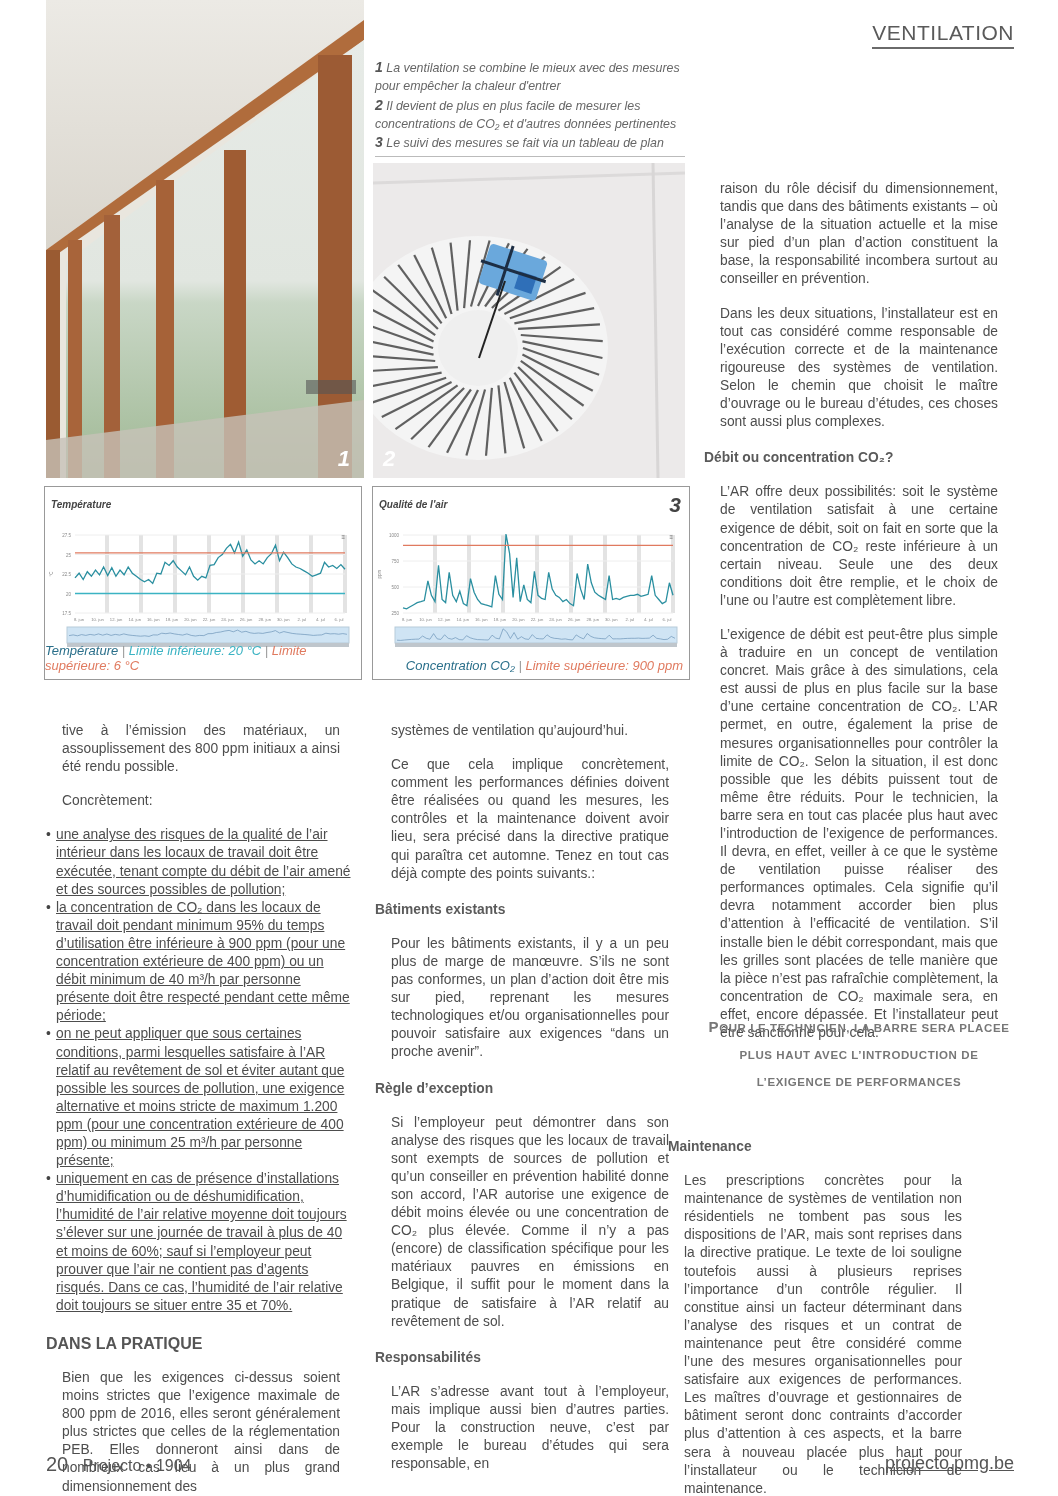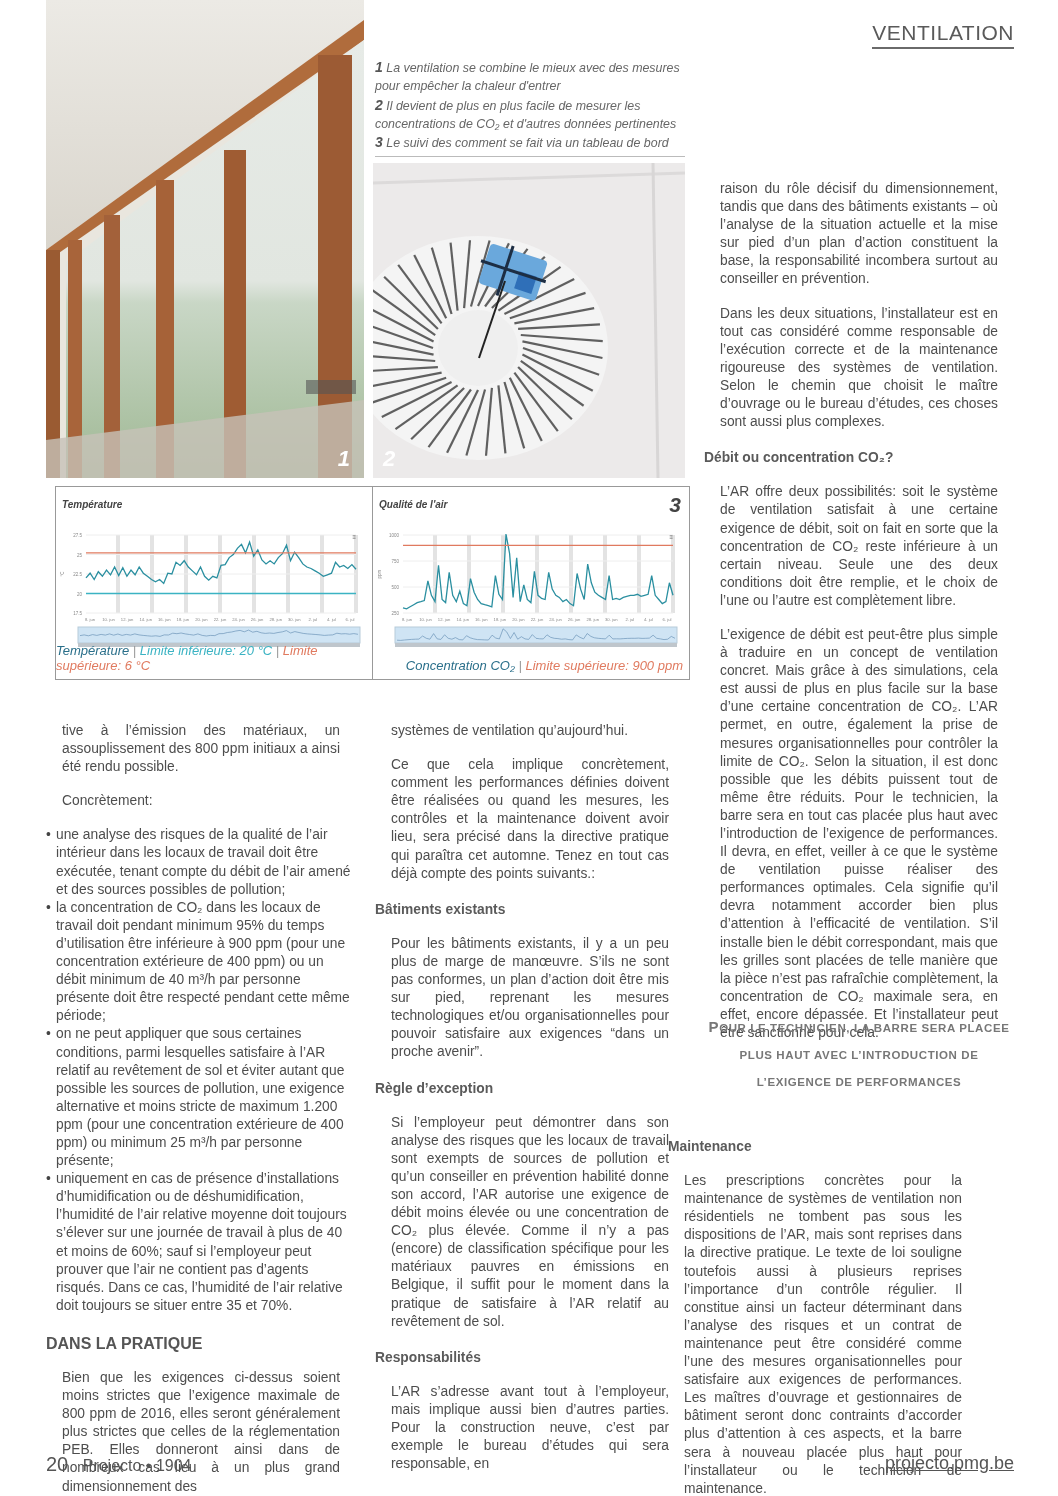--- a/index.html
+++ b/index.html
@@ -20,21 +20,21 @@
   .chart-box { top: 486px; width: 318px; height: 194px; border: 1px solid #999; background: #fff; }
   .chart-title { position: absolute; left: 6px; top: 12px; font-size: 10px; font-weight: bold; font-style: italic; color: #444; }
   .chart-num { position: absolute; right: 8px; top: 6px; font-size: 21px; font-weight: bold; font-style: italic; color: #444; }
   .chart-legend { position: absolute; right: 6px; bottom: 6px; font-size: 13px; font-style: italic; }
   .chart-svg { position: absolute; left: 0; top: 40px; }
   
   .col { font-size: 13.8px; line-height: 18.1px; color: #4d4d4d; text-align: justify; }
   .col p { margin: 16px; }
   .col h3 { font-size: 13.8px; font-weight: bold; color: #5a5a5a; margin-top: 18px; line-height: 18.1px; }
   .col h2 { font-size: 16px; font-weight: bold; color: #555; margin-top: 20px; margin-bottom: 8px; }
-  .col ul { list-style: none; }
+  .col ul { list-style: none; text-decoration: underline; }
   .col li { position: relative; padding-left: 10px; text-align: left; }
   .col li::before { content: "\2022"; position: absolute; left: 0; top: 0; color: #444; }
   .col1 { left: 46px; top: 706px; width: 310px; }
   .col2 { left: 375px; top: 706px; width: 310px; }
   .col3 { left: 704px; top: 164px; width: 310px; }
   .col4 { left: 668px; top: 1138px; width: 310px; }
   .pullquote { left: 704px; top: 1013px; width: 310px; text-align: center; font-size: 11.5px; font-weight: bold;
                color: #777; font-variant: small-caps; letter-spacing: 0.6px; line-height: 27px; text-transform: uppercase; }
   .pullquote .big { font-size: 15px; }
   .footer-left { left: 46px; top: 1453px; font-size: 16px; color: #555; }
@@ -72,21 +72,21 @@
     <rect x="272" y="55" width="34" height="423" fill="#9c5b34"></rect>
     <polygon points="0,440 318,400 318,478 0,478" fill="#c7c2b8" opacity="0.8"></polygon>
     <rect x="260" y="380" width="50" height="14" fill="#555" opacity="0.6"></rect>
   </svg>
   <span class="photo-num" style="right:14px">1</span>
 </div>
 
 <div class="abs captions">
   <div><b>1</b> <span>La ventilation se combine le mieux avec des mesures pour empêcher la chaleur d'entrer</span></div>
   <div><b>2</b> <span>Il devient de plus en plus facile de mesurer les concentrations de CO₂ et d'autres données pertinentes</span></div>
-  <div><b>3</b> <span>Le suivi des comment se fait via un tableau de bord</span></div>
+  <div><b>3</b> <span>Le suivi des mesures se fait via un tableau de plan</span></div>
 </div>
 
 <div class="abs photo2">
   <svg width="312" height="315" viewBox="0 0 312 315">
     <rect width="312" height="315" fill="#eceaea"></rect>
     <line x1="0" y1="20" x2="312" y2="10" stroke="#dcdada" stroke-width="3"></line>
     <line x1="280" y1="0" x2="285" y2="315" stroke="#d8d6d6" stroke-width="3"></line>
     <ellipse cx="105" cy="185" rx="130" ry="112" fill="#f4f4f4"></ellipse>
     <g id="slats" stroke="#2f2f2f" stroke-width="2.2" opacity="0.75">
         <line x1="150" y1="185" x2="226.11405271383057" y2="211.7196275994885"></line>
@@ -135,21 +135,21 @@
       <rect x="0" y="0" width="60" height="42" rx="4" fill="#6aa8dc"></rect>
       <rect x="36" y="18" width="18" height="18" fill="#2f6fb8"></rect>
       <line x1="22" y1="-4" x2="22" y2="48" stroke="#1d2e44" stroke-width="3"></line>
       <line x1="-4" y1="20" x2="64" y2="20" stroke="#1d2e44" stroke-width="3"></line>
     </g>
     <line x1="106" y1="195" x2="132" y2="118" stroke="#222" stroke-width="2"></line>
   </svg>
   <span class="photo-num" style="left:10px">2</span>
 </div>
 
-<div class="abs chart-box" style="left:55px">
+<div class="abs chart-box" style="left:44px">
   <div class="chart-title">Température</div>
   <svg class="chart-svg" id="chart0" width="316" height="130">
       <rect x="60" y="8" width="4" height="78" fill="#e3e3e3"></rect>
       <rect x="94" y="8" width="4" height="78" fill="#e3e3e3"></rect>
       <rect x="128" y="8" width="4" height="78" fill="#e3e3e3"></rect>
       <rect x="162" y="8" width="4" height="78" fill="#e3e3e3"></rect>
       <rect x="196" y="8" width="4" height="78" fill="#e3e3e3"></rect>
       <rect x="230" y="8" width="4" height="78" fill="#e3e3e3"></rect>
       <rect x="264" y="8" width="4" height="78" fill="#e3e3e3"></rect>
       <rect x="298" y="8" width="4" height="78" fill="#e3e3e3"></rect>

